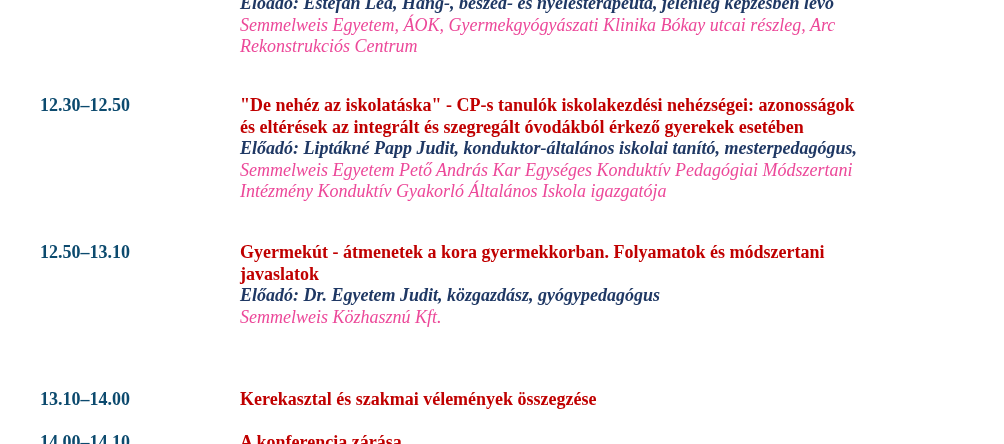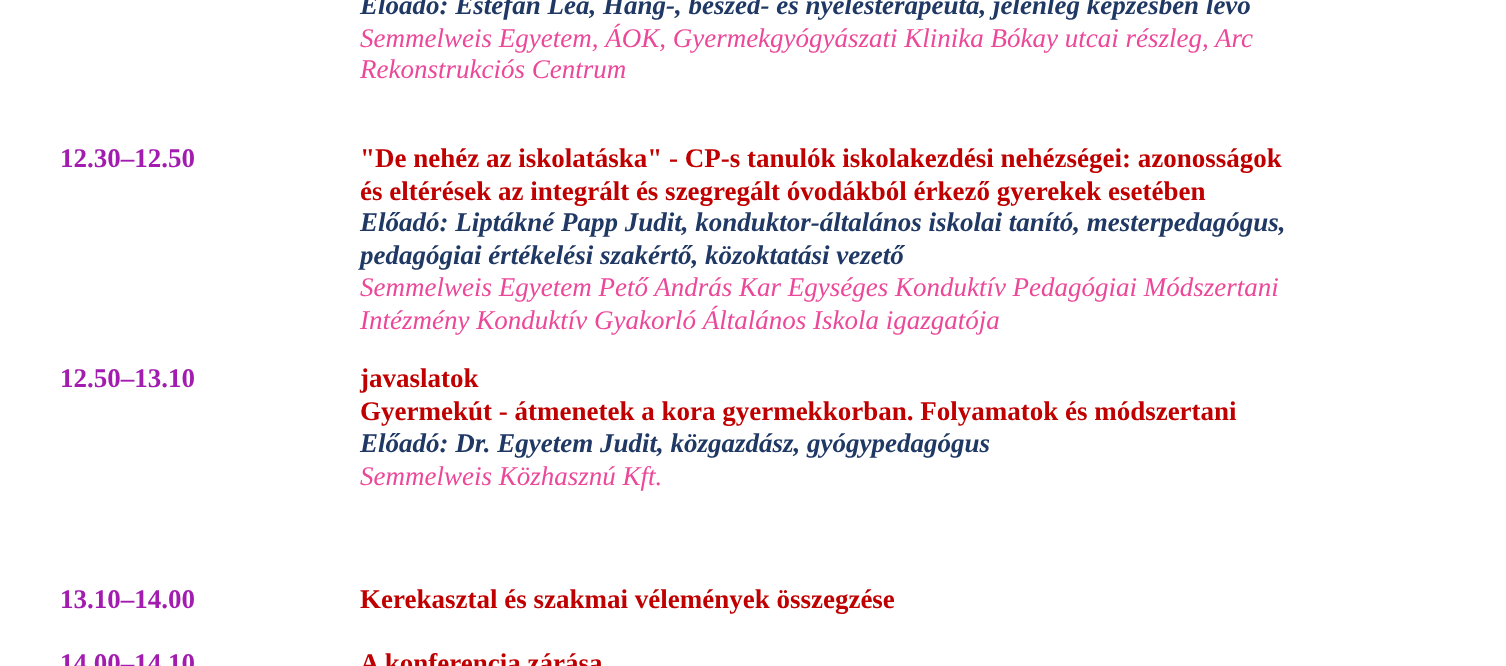--- a/index.html
+++ b/index.html
@@ -22,21 +22,21 @@
   }
   .entry {
     position: absolute;
     left: 0;
     width: 100%;
   }
   .time {
     position: absolute;
     left: 40px;
     top: 0;
-    color: #a21caf;
+    color: #0c4a6e;
     font-weight: bold;
     white-space: nowrap;
     text-align: center;
   }
   .content {
     position: absolute;
     left: 240px;
     top: 0;
     width: 700px;
   }
@@ -70,31 +70,30 @@
       <div class="ln affil">Rekonstrukciós Centrum</div>
     </div>
   </section>
 
   <section class="entry" style="top:95px">
     <div class="time">12.30–12.50</div>
     <div class="content">
       <div class="ln title">"De nehéz az iskolatáska" - CP-s tanulók iskolakezdési nehézségei: azonosságok</div>
       <div class="ln title">és eltérések az integrált és szegregált óvodákból érkező gyerekek esetében</div>
       <div class="ln presenter">Előadó: Liptákné Papp Judit, konduktor-általános iskolai tanító, mesterpedagógus,</div>
-      <div class="ln presenter">pedagógiai értékelési szakértő, közoktatási vezető</div>
       <div class="ln affil">Semmelweis Egyetem Pető András Kar Egységes Konduktív Pedagógiai Módszertani</div>
       <div class="ln affil">Intézmény Konduktív Gyakorló Általános Iskola igazgatója</div>
     </div>
   </section>
 
   <section class="entry" style="top:242px">
     <div class="time">12.50–13.10</div>
     <div class="content">
+      <div class="ln title">Gyermekút - átmenetek a kora gyermekkorban. Folyamatok és módszertani</div>
       <div class="ln title">javaslatok</div>
-      <div class="ln title">Gyermekút - átmenetek a kora gyermekkorban. Folyamatok és módszertani</div>
       <div class="ln presenter">Előadó: Dr. Egyetem Judit, közgazdász, gyógypedagógus</div>
       <div class="ln affil">Semmelweis Közhasznú Kft.</div>
     </div>
   </section>
 
   <section class="entry" style="top:389px">
     <div class="time">13.10–14.00</div>
     <div class="content">
       <div class="ln title">Kerekasztal és szakmai vélemények összegzése</div>
     </div>

